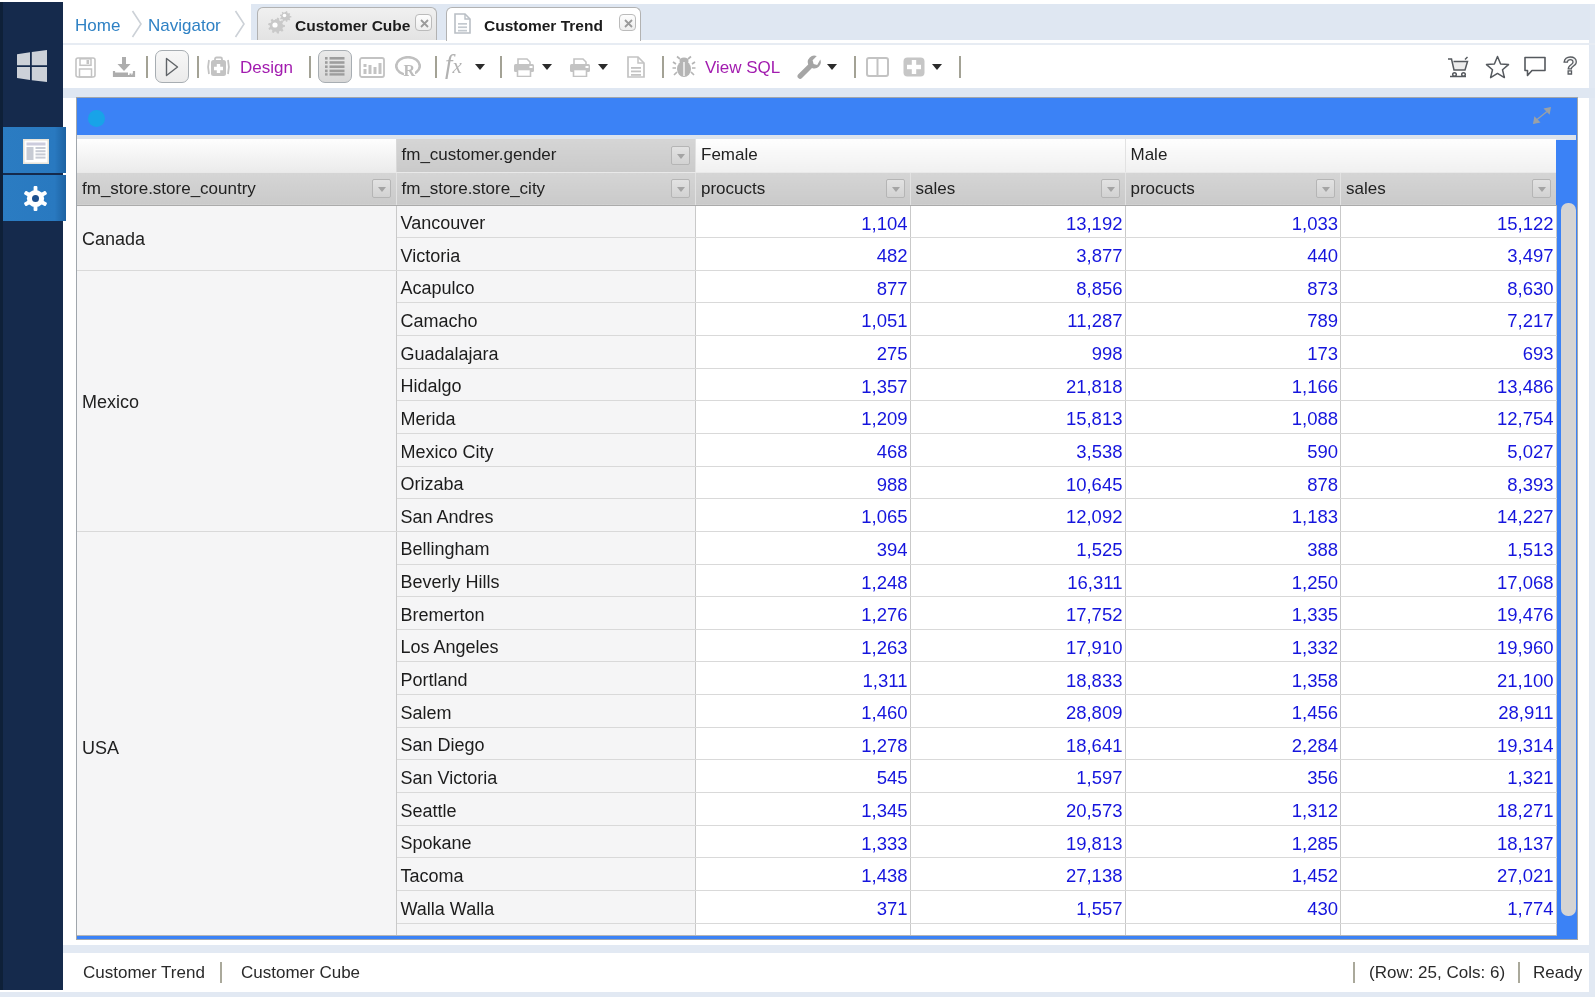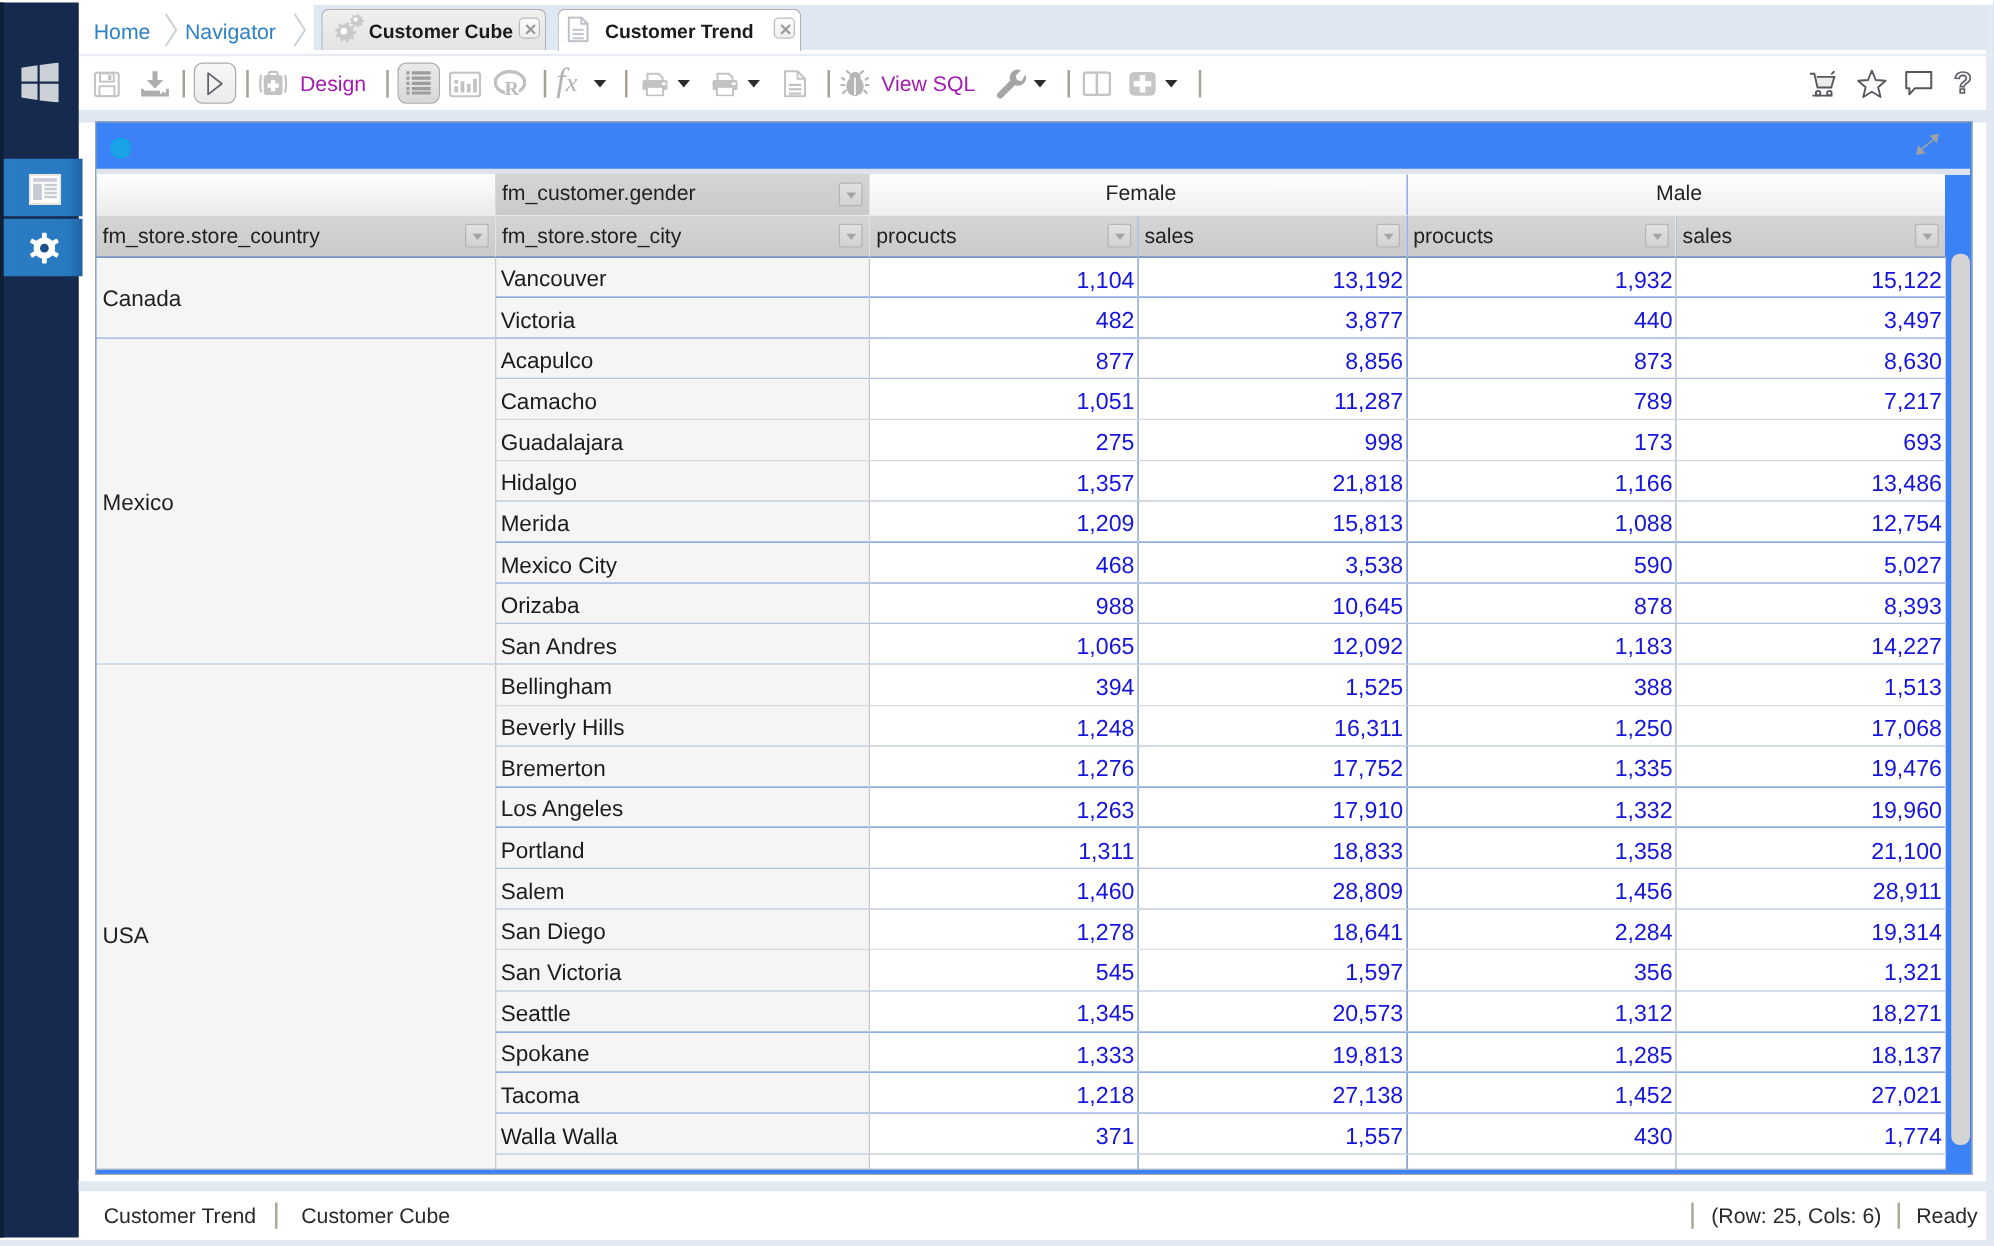--- a/index.html
+++ b/index.html
@@ -28,21 +28,21 @@
 #panel { left:76px; top:97px; width:1502px; height:843px; border:1.5px solid #a0a6ac; background:#3b82f6; }
 #pcircle { left:11px; top:12px; width:17px; height:17px; border-radius:50%; background:#18a3e8; }
 #pstrip { left:0; top:37px; width:1499px; height:4.5px; background:#dce3ec; }
 
 #grid { left:0; top:41px; width:1480px; height:796.5px; border-bottom:1px solid #b5b5b5; overflow:hidden; }
 table { border-collapse:collapse; table-layout:fixed; width:1479px; }
 td, th { overflow:hidden; white-space:nowrap; font-weight:normal; }
 th { font-size:17px; color:#222; text-align:left; padding-left:5px;
      background:linear-gradient(180deg,#d5d5d5,#cacaca);
      border-right:1px solid #e2e2e2; border-bottom:1px solid #e9e9e9; position:relative; }
-th.lite { background:linear-gradient(180deg,#fefefe,#f0f0f0);text-align:center; }
+th.lite { background:linear-gradient(180deg,#fefefe,#f0f0f0); }
 th.corner { background:linear-gradient(180deg,#fefefe,#ebebeb); }
 tr.hr1 { height:33px; } tr.hr2 { height:33px;margin-top:12px; }
 tr.hr2 th { border-bottom:1px solid #ababab; }
 tbody td { border-right:1px solid #c9c9c9; border-bottom:1px solid #d9d9d9; padding-top:4.5px; }
 tbody tr { height:32.65px; }
 td.country { background:#f5f5f6; font-size:18px; color:#222; position:relative;text-align:right; }
 td.city { background:#f5f5f6; font-size:18px; color:#1c1c1c; padding-left:4px; }
 td.num { background:#fff; font-size:18.5px; color:#1515dd; text-align:right; padding-right:2px; }
 .clabel { position:absolute; left:5px; font-size:18px; color:#222; }
 .filter { position:absolute; right:5px; top:50%; margin-top:-9.5px; width:19px; height:19px;
@@ -280,21 +280,21 @@
           </tr>
 </thead>
         <tbody>
           <tr>
             <td class="country" rowspan="2">
               <span class="clabel" style="top:50%;margin-top:-9px">Canada</span>
             </td>
             <td class="city">Vancouver</td>
             <td class="num">1,104</td>
             <td class="num">13,192</td>
-            <td class="num">1,932</td>
+            <td class="num">1,033</td>
             <td class="num">15,122</td>
           </tr>
           <tr>
             <td class="city">Victoria</td>
             <td class="num">482</td>
             <td class="num">3,877</td>
             <td class="num">440</td>
             <td class="num">3,497</td>
           </tr>
           <tr>
@@ -424,21 +424,21 @@
           </tr>
           <tr>
             <td class="city">Spokane</td>
             <td class="num">1,333</td>
             <td class="num">19,813</td>
             <td class="num">1,285</td>
             <td class="num">18,137</td>
           </tr>
           <tr>
             <td class="city">Tacoma</td>
-            <td class="num">1,218</td>
+            <td class="num">1,438</td>
             <td class="num">27,138</td>
             <td class="num">1,452</td>
             <td class="num">27,021</td>
           </tr>
           <tr>
             <td class="city">Walla Walla</td>
             <td class="num">371</td>
             <td class="num">1,557</td>
             <td class="num">430</td>
             <td class="num">1,774</td>

